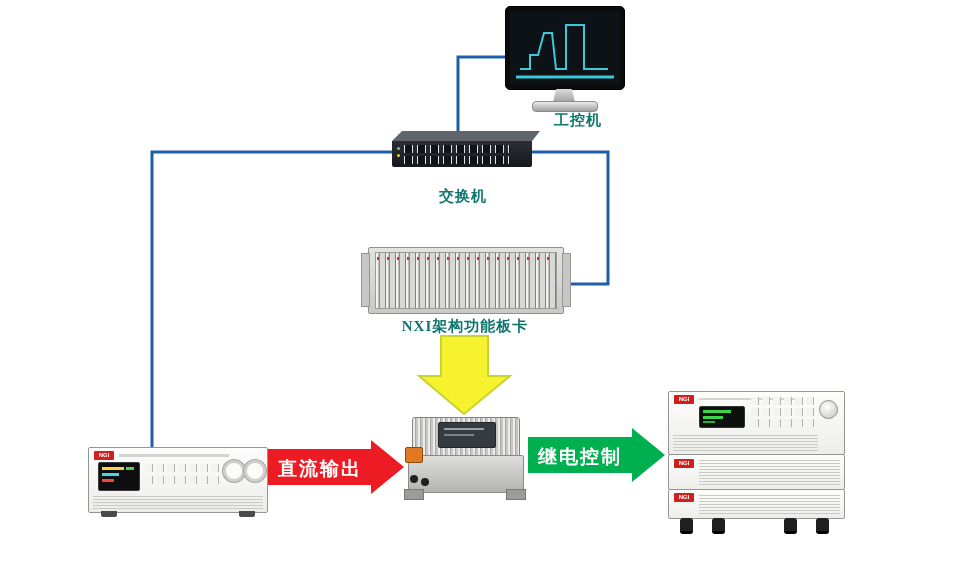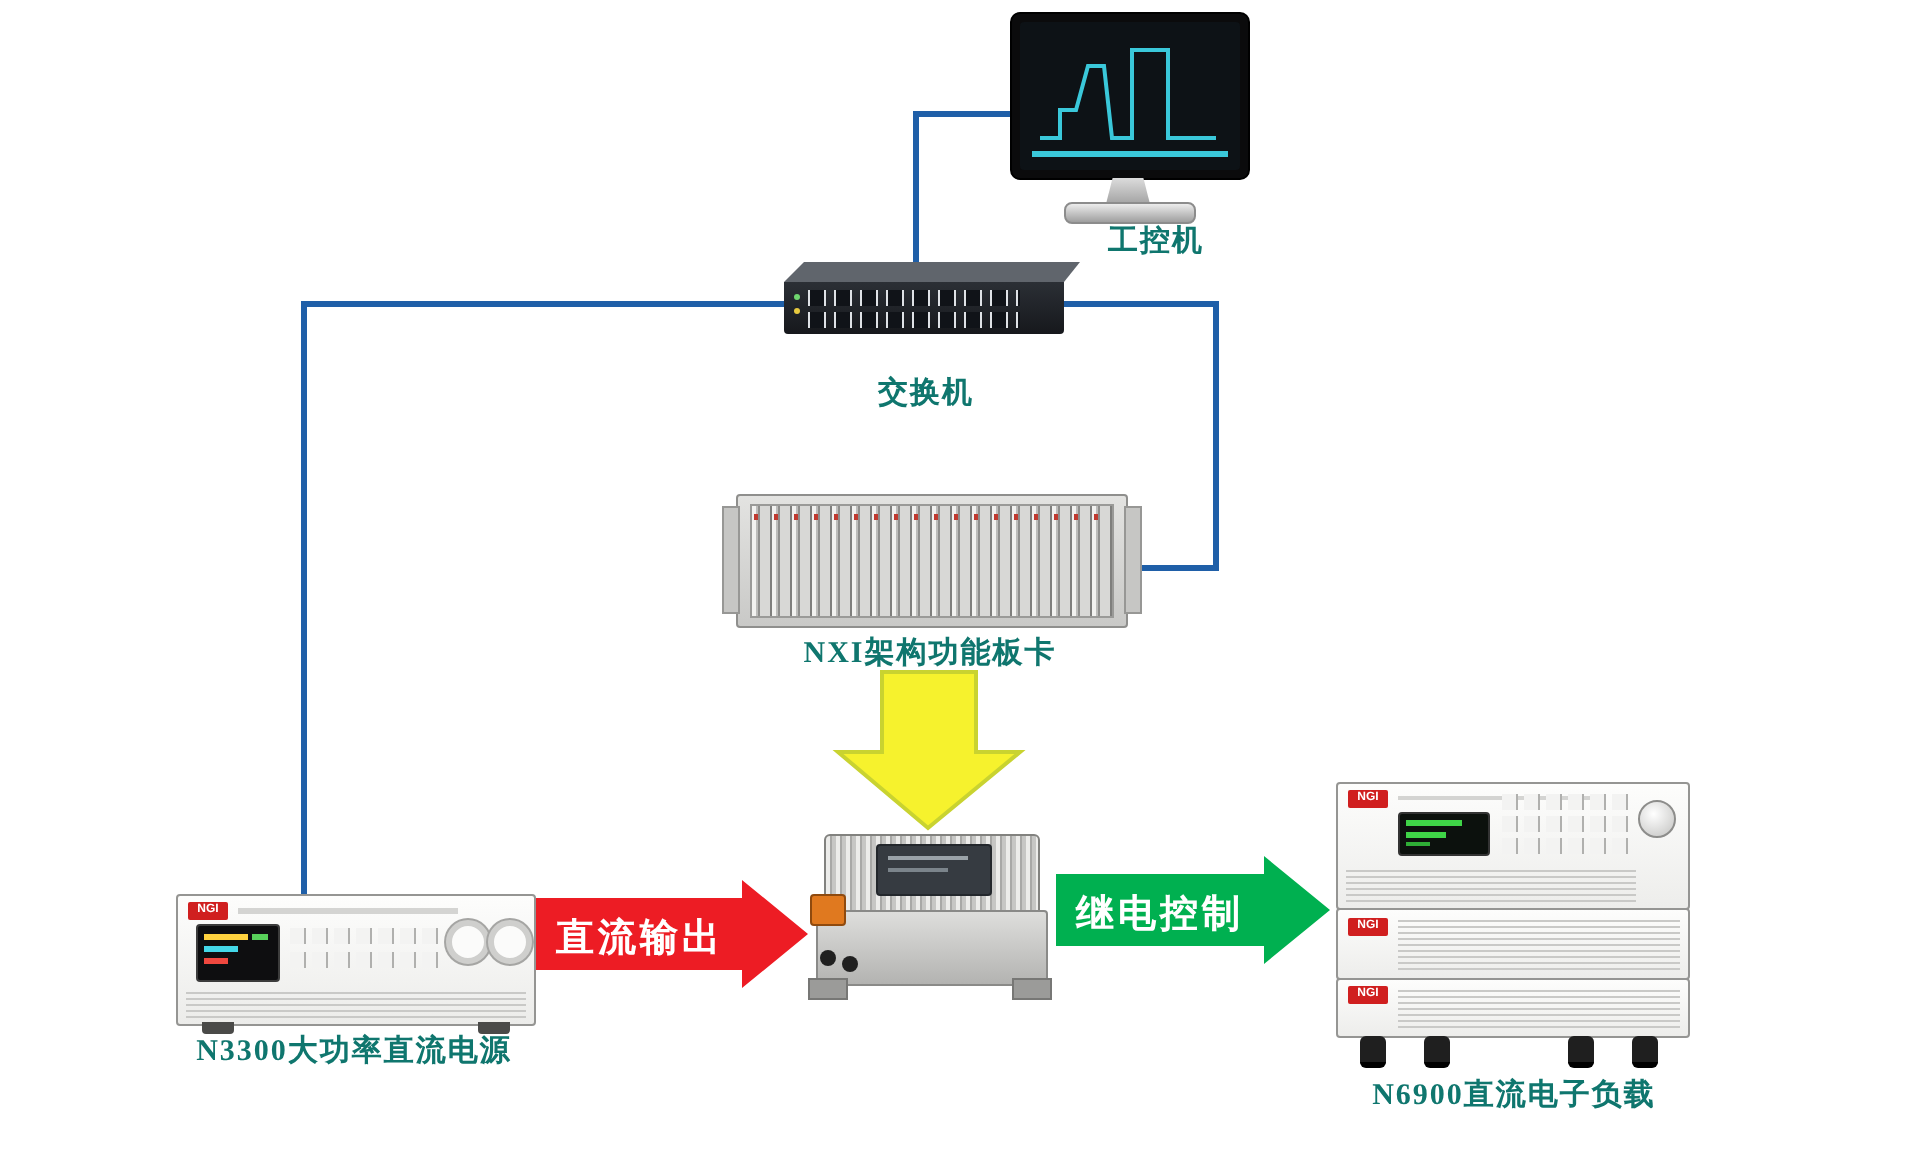--- a/index.html
+++ b/index.html
@@ -158,21 +158,20 @@
       <b style="left:3px;top:10px;width:17px;height:3px;background:#44d7e8;"></b>
       <b style="left:3px;top:16px;width:12px;height:3px;background:#f0483f;"></b>
     </b>
     <b class="psu-btns"></b>
     <b class="psu-sock" style="left:134px;top:12px;"></b>
     <b class="psu-sock" style="left:155px;top:12px;"></b>
     <b class="vents" style="left:4px;right:4px;top:46px;bottom:3px;"></b>
     <b class="foot" style="left:12px;top:63px;"></b>
     <b class="foot" style="right:12px;top:63px;"></b>
   </div>
-  <div class="label" style="left:177px;top:516px;">N3300大功率直流电源</div>
 
   <div class="abs load">
     <b class="unit" style="top:0;height:62px;">
       <b class="logo" style="left:5px;top:3px;">NGI</b>
       <b class="topstrip" style="left:30px;top:6px;width:100px;height:2px;"></b>
       <b class="load-display">
         <b style="left:3px;top:3px;width:28px;height:3px;background:#3fd447;"></b>
         <b style="left:3px;top:9px;width:20px;height:3px;background:#3fd447;"></b>
         <b style="left:3px;top:14px;width:12px;height:2px;background:#2fae36;"></b>
       </b>
@@ -186,15 +185,14 @@
     </b>
     <b class="unit" style="top:98px;height:28px;">
       <b class="logo" style="left:5px;top:3px;">NGI</b>
       <b class="vents" style="left:30px;right:4px;top:4px;bottom:4px;"></b>
     </b>
     <i class="caster" style="left:12px;top:127px;"></i>
     <i class="caster" style="left:44px;top:127px;"></i>
     <i class="caster" style="left:116px;top:127px;"></i>
     <i class="caster" style="left:148px;top:127px;"></i>
   </div>
-  <div class="label" style="left:757px;top:538px;">N6900直流电子负载</div>
 
 </div>
 
 </body></html>

